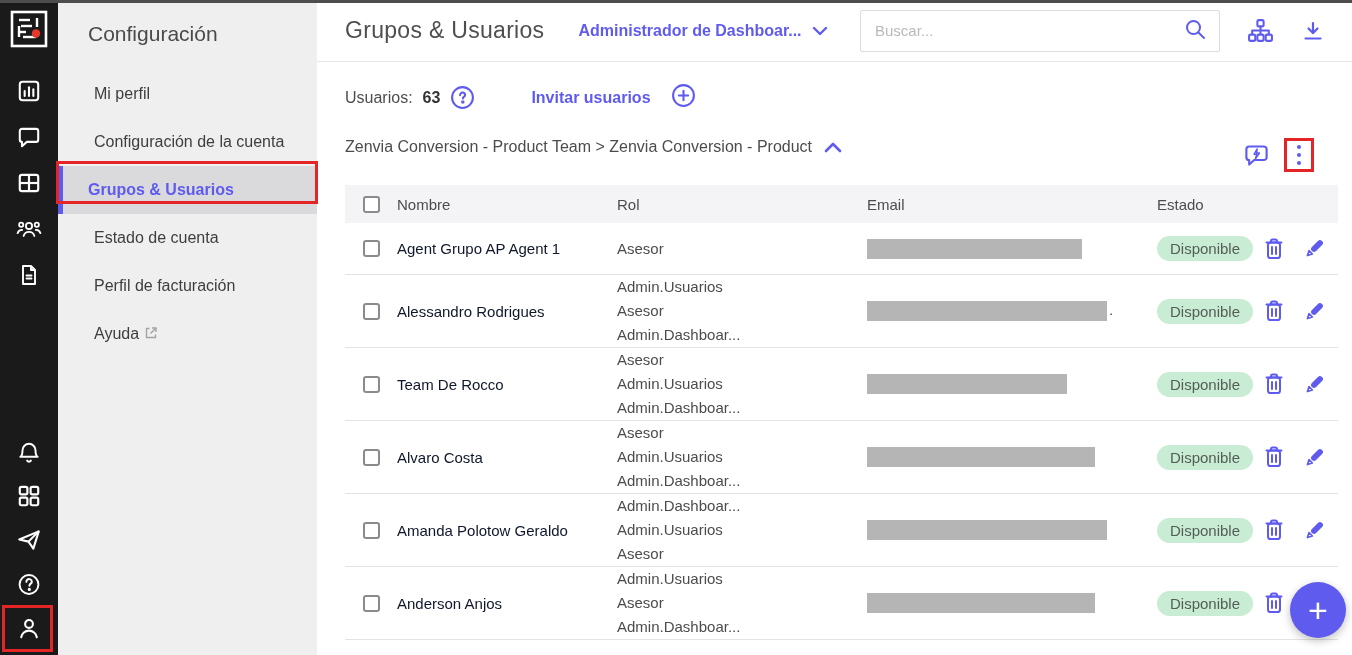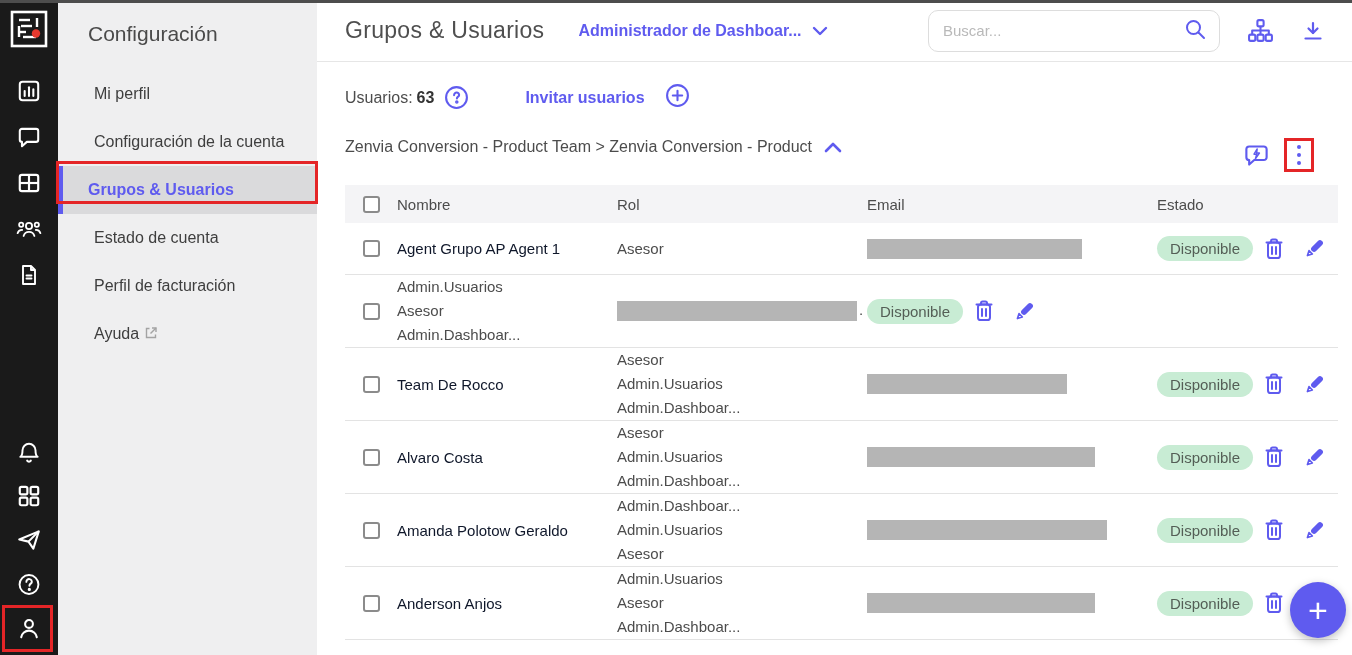--- a/index.html
+++ b/index.html
@@ -23,28 +23,28 @@
   .menu-item { height:48px; display:flex; align-items:center; padding-left:36px; font-size:16px; color:#3e3e3e; cursor:pointer; }
   .menu-item.selected { background:#dadadc; border-left:5px solid #5f5bef; padding-left:25px; color:#5f5bef; font-weight:bold; }
   .ext-icon { margin-left:6px; opacity:.75; }
 
   
   .main { flex:1; display:flex; flex-direction:column; background:#fff; min-width:0; }
   .hdr { height:62px; display:flex; align-items:center; padding:0 27px 0 28px; border-bottom:1px solid #e6e6e6; }
   .page-title { font-size:23px; color:#4f4f4f; font-weight:400; letter-spacing:.3px; }
   .role-dd { margin-left:34px; display:flex; align-items:center; gap:10px; color:#5f5bef; font-weight:bold; font-size:16px; cursor:pointer; }
   .hdr-spacer { flex:1; }
-  .search-wrap { width:292px; height:42px; border:1px solid #ddd; border-radius:10px; display:flex; align-items:center; padding:0 12px 0 14px; }
+  .search-wrap { width:360px; height:42px; border:1px solid #ddd; border-radius:2px; display:flex; align-items:center; padding:0 12px 0 14px; }
   .search-wrap input { border:none; outline:none; flex:1; font-size:15px; color:#555; font-family:inherit; }
   .search-wrap input::placeholder { color:#b9b9b9; }
   .hdr-ic { margin-left:27px; cursor:pointer; display:flex; }
 
   .content { padding:0 14px 0 28px; position:relative; }
   .users-row { margin-top:21px; display:flex; align-items:center; font-size:16px; color:#4c4c4c; }
-  .users-count { font-weight:bold; color:#333; margin-left:4px; }
+  .users-count { font-weight:bold; color:#333; margin-left:10px; }
   .q-circle { margin-left:10px; cursor:pointer; display:flex; }
   .invite { margin-left:56px; display:flex; align-items:center; gap:20px; color:#5f5bef; font-weight:bold; font-size:16px; cursor:pointer; }
 
   .crumb-row { margin-top:26px; display:flex; align-items:flex-start; }
   .crumb { font-size:16px; color:#4c4c4c; display:flex; align-items:center; gap:12px; }
   .crumb .chev { cursor:pointer; display:flex; }
   .crumb-icons { margin-left:auto; display:flex; align-items:center; margin-right:24px; gap:14px; }
   .kebab-wrap { border:3px solid #e42527; padding:3px 8px; display:flex; align-items:center; justify-content:center; }
   .kebab { display:flex; flex-direction:column; gap:4px; cursor:pointer; padding:1px 2px; }
   .kebab i { width:4px; height:4px; border-radius:50%; background:#5f5bef; }
@@ -331,20 +331,21 @@
                     <path d="M9.7 17.2h4.6L12 21.6z" fill="none" stroke="#5f5bef" stroke-width="1.6" stroke-linejoin="round"></path>
                   </g>
                 </svg>
               </span>
             </div>
           </div>
           <div class="tgrid trow" style="min-height: 72px;">
             <div class="cell-check">
               <span class="checkbox"></span>
             </div>
+            <div class="c-name">Alessandro Rodrigues</div>
             <div class="c-rol">
               <div>Admin.Usuarios</div>
               <div>Asesor</div>
               <div>Admin.Dashboar...</div>
             </div>
             <div><span class="redacted" style="width:240px"></span><span class="email-suffix">.</span></div>
             <div class="c-estado">
               <span class="badge">Disponible</span>
               <span class="act">
                 <svg width="24" height="26" viewBox="0 0 24 26" fill="none" stroke="#5f5bef" stroke-width="2" stroke-linecap="round" stroke-linejoin="round">

